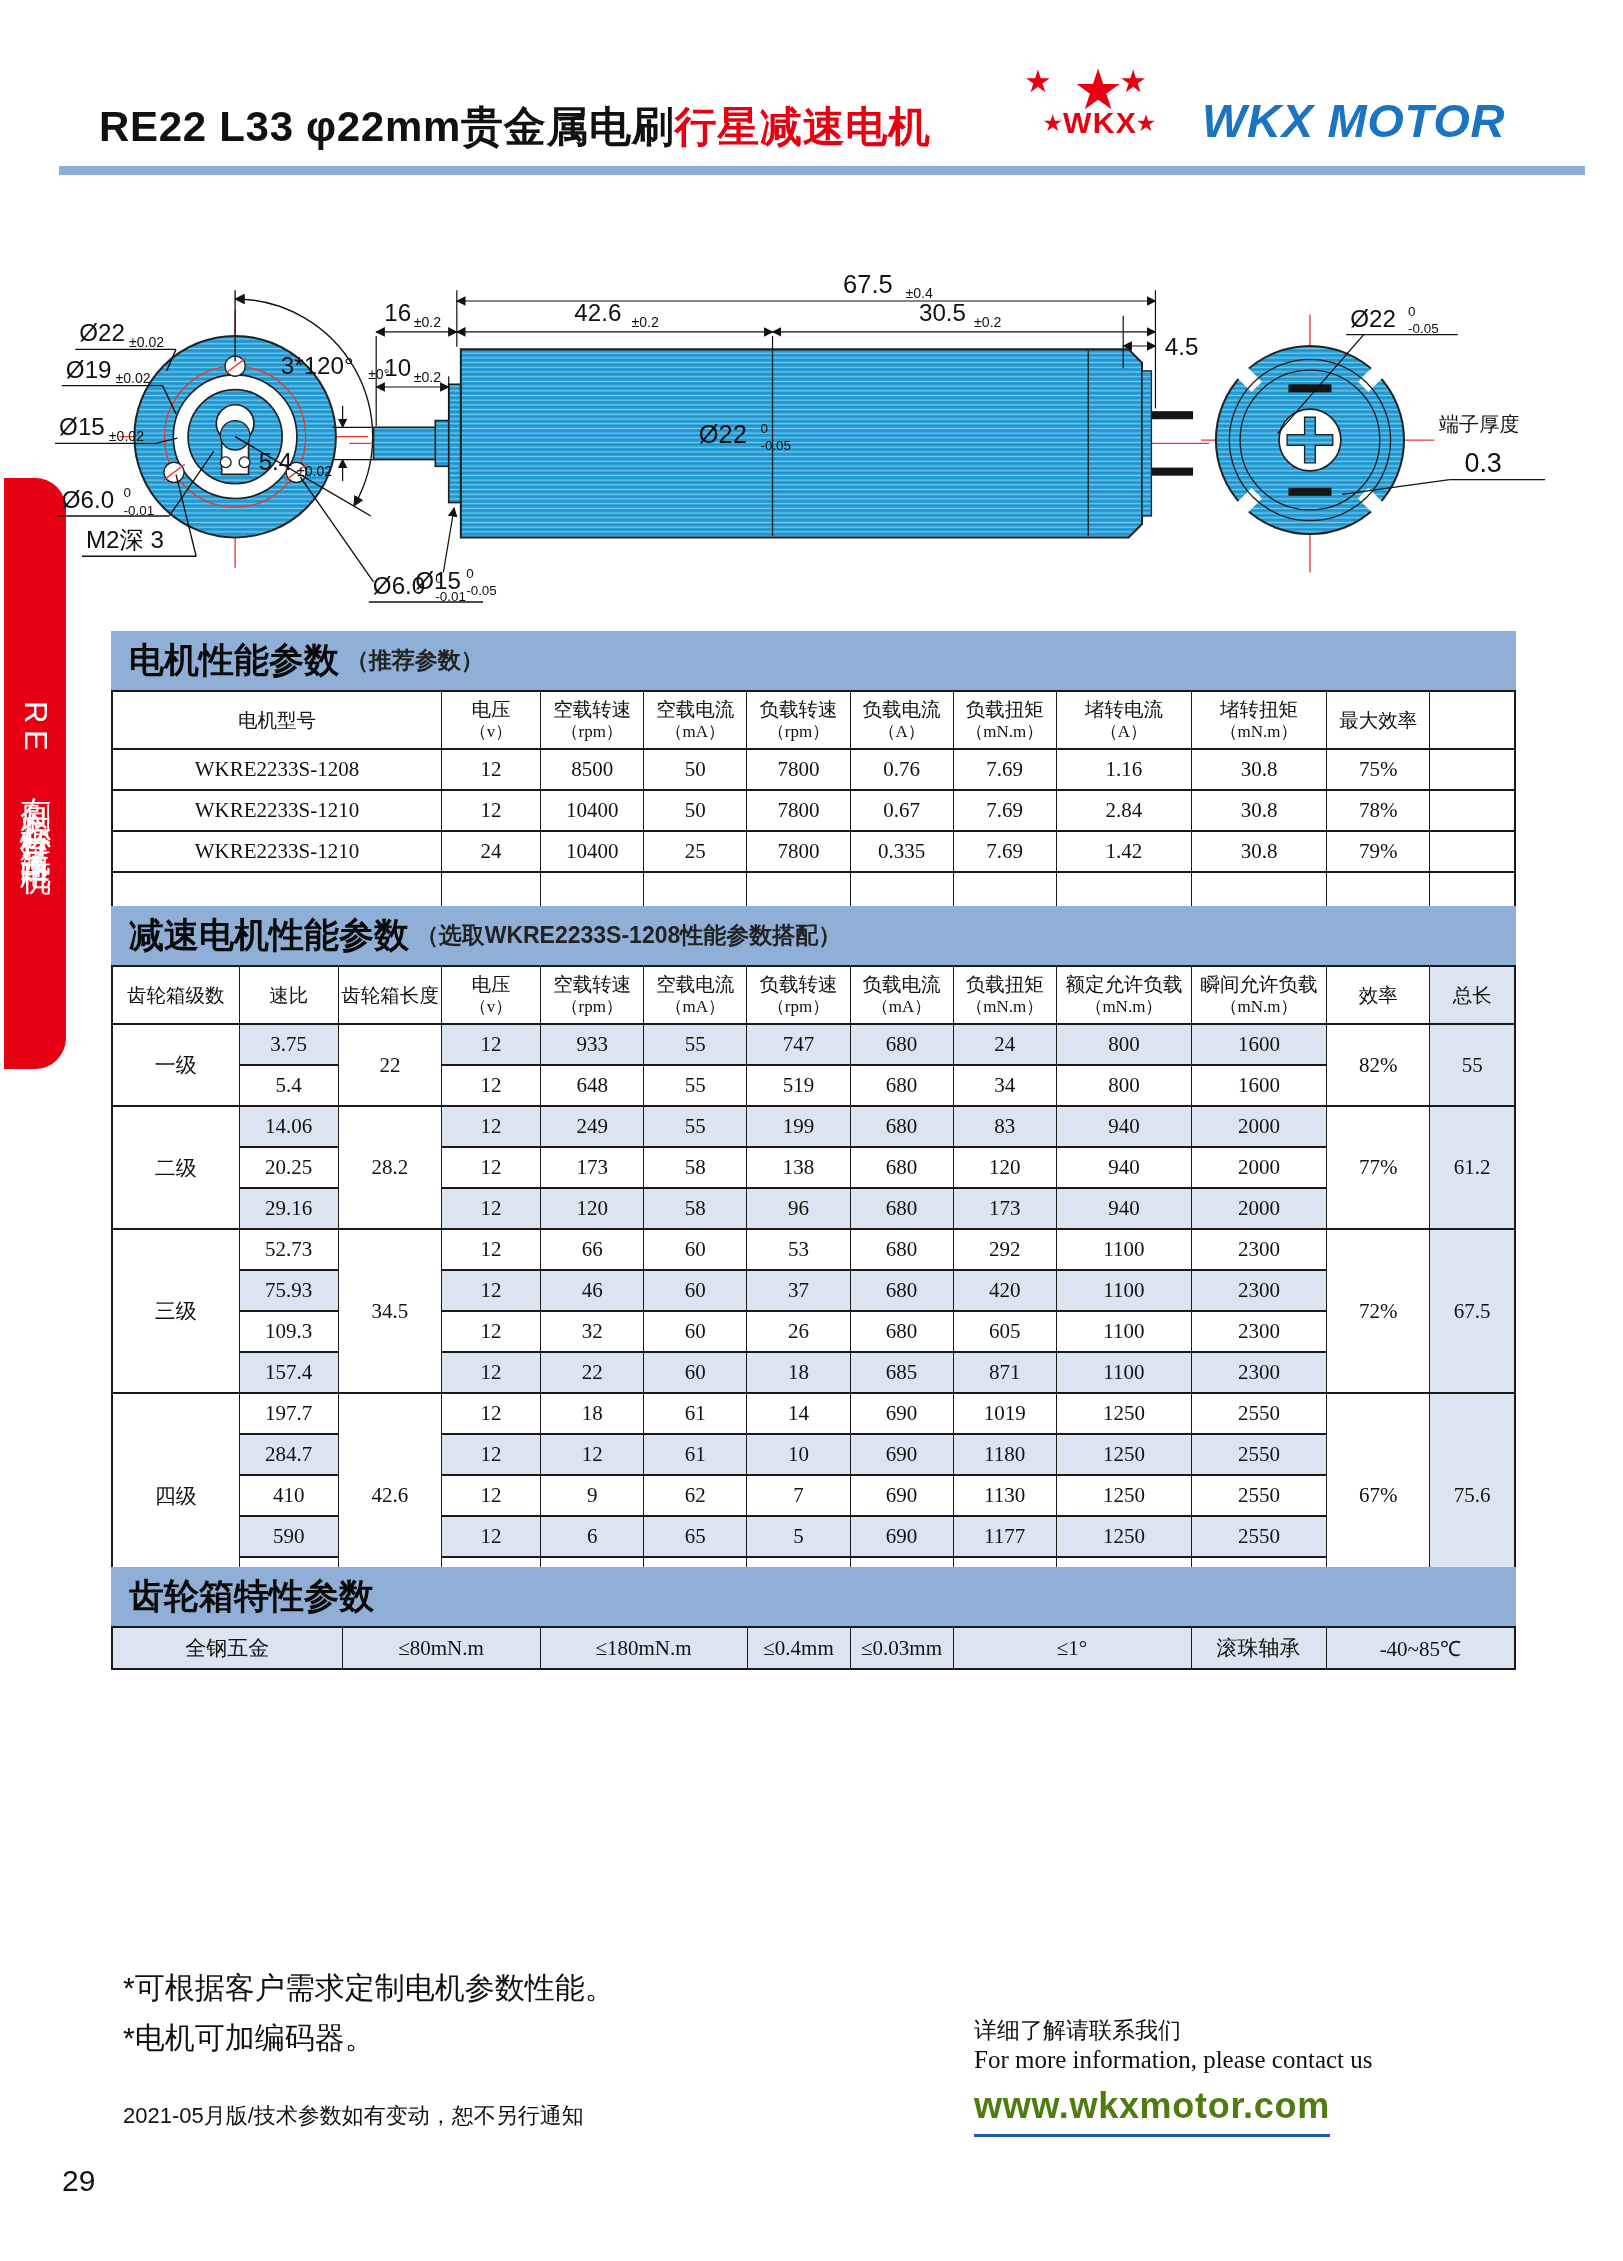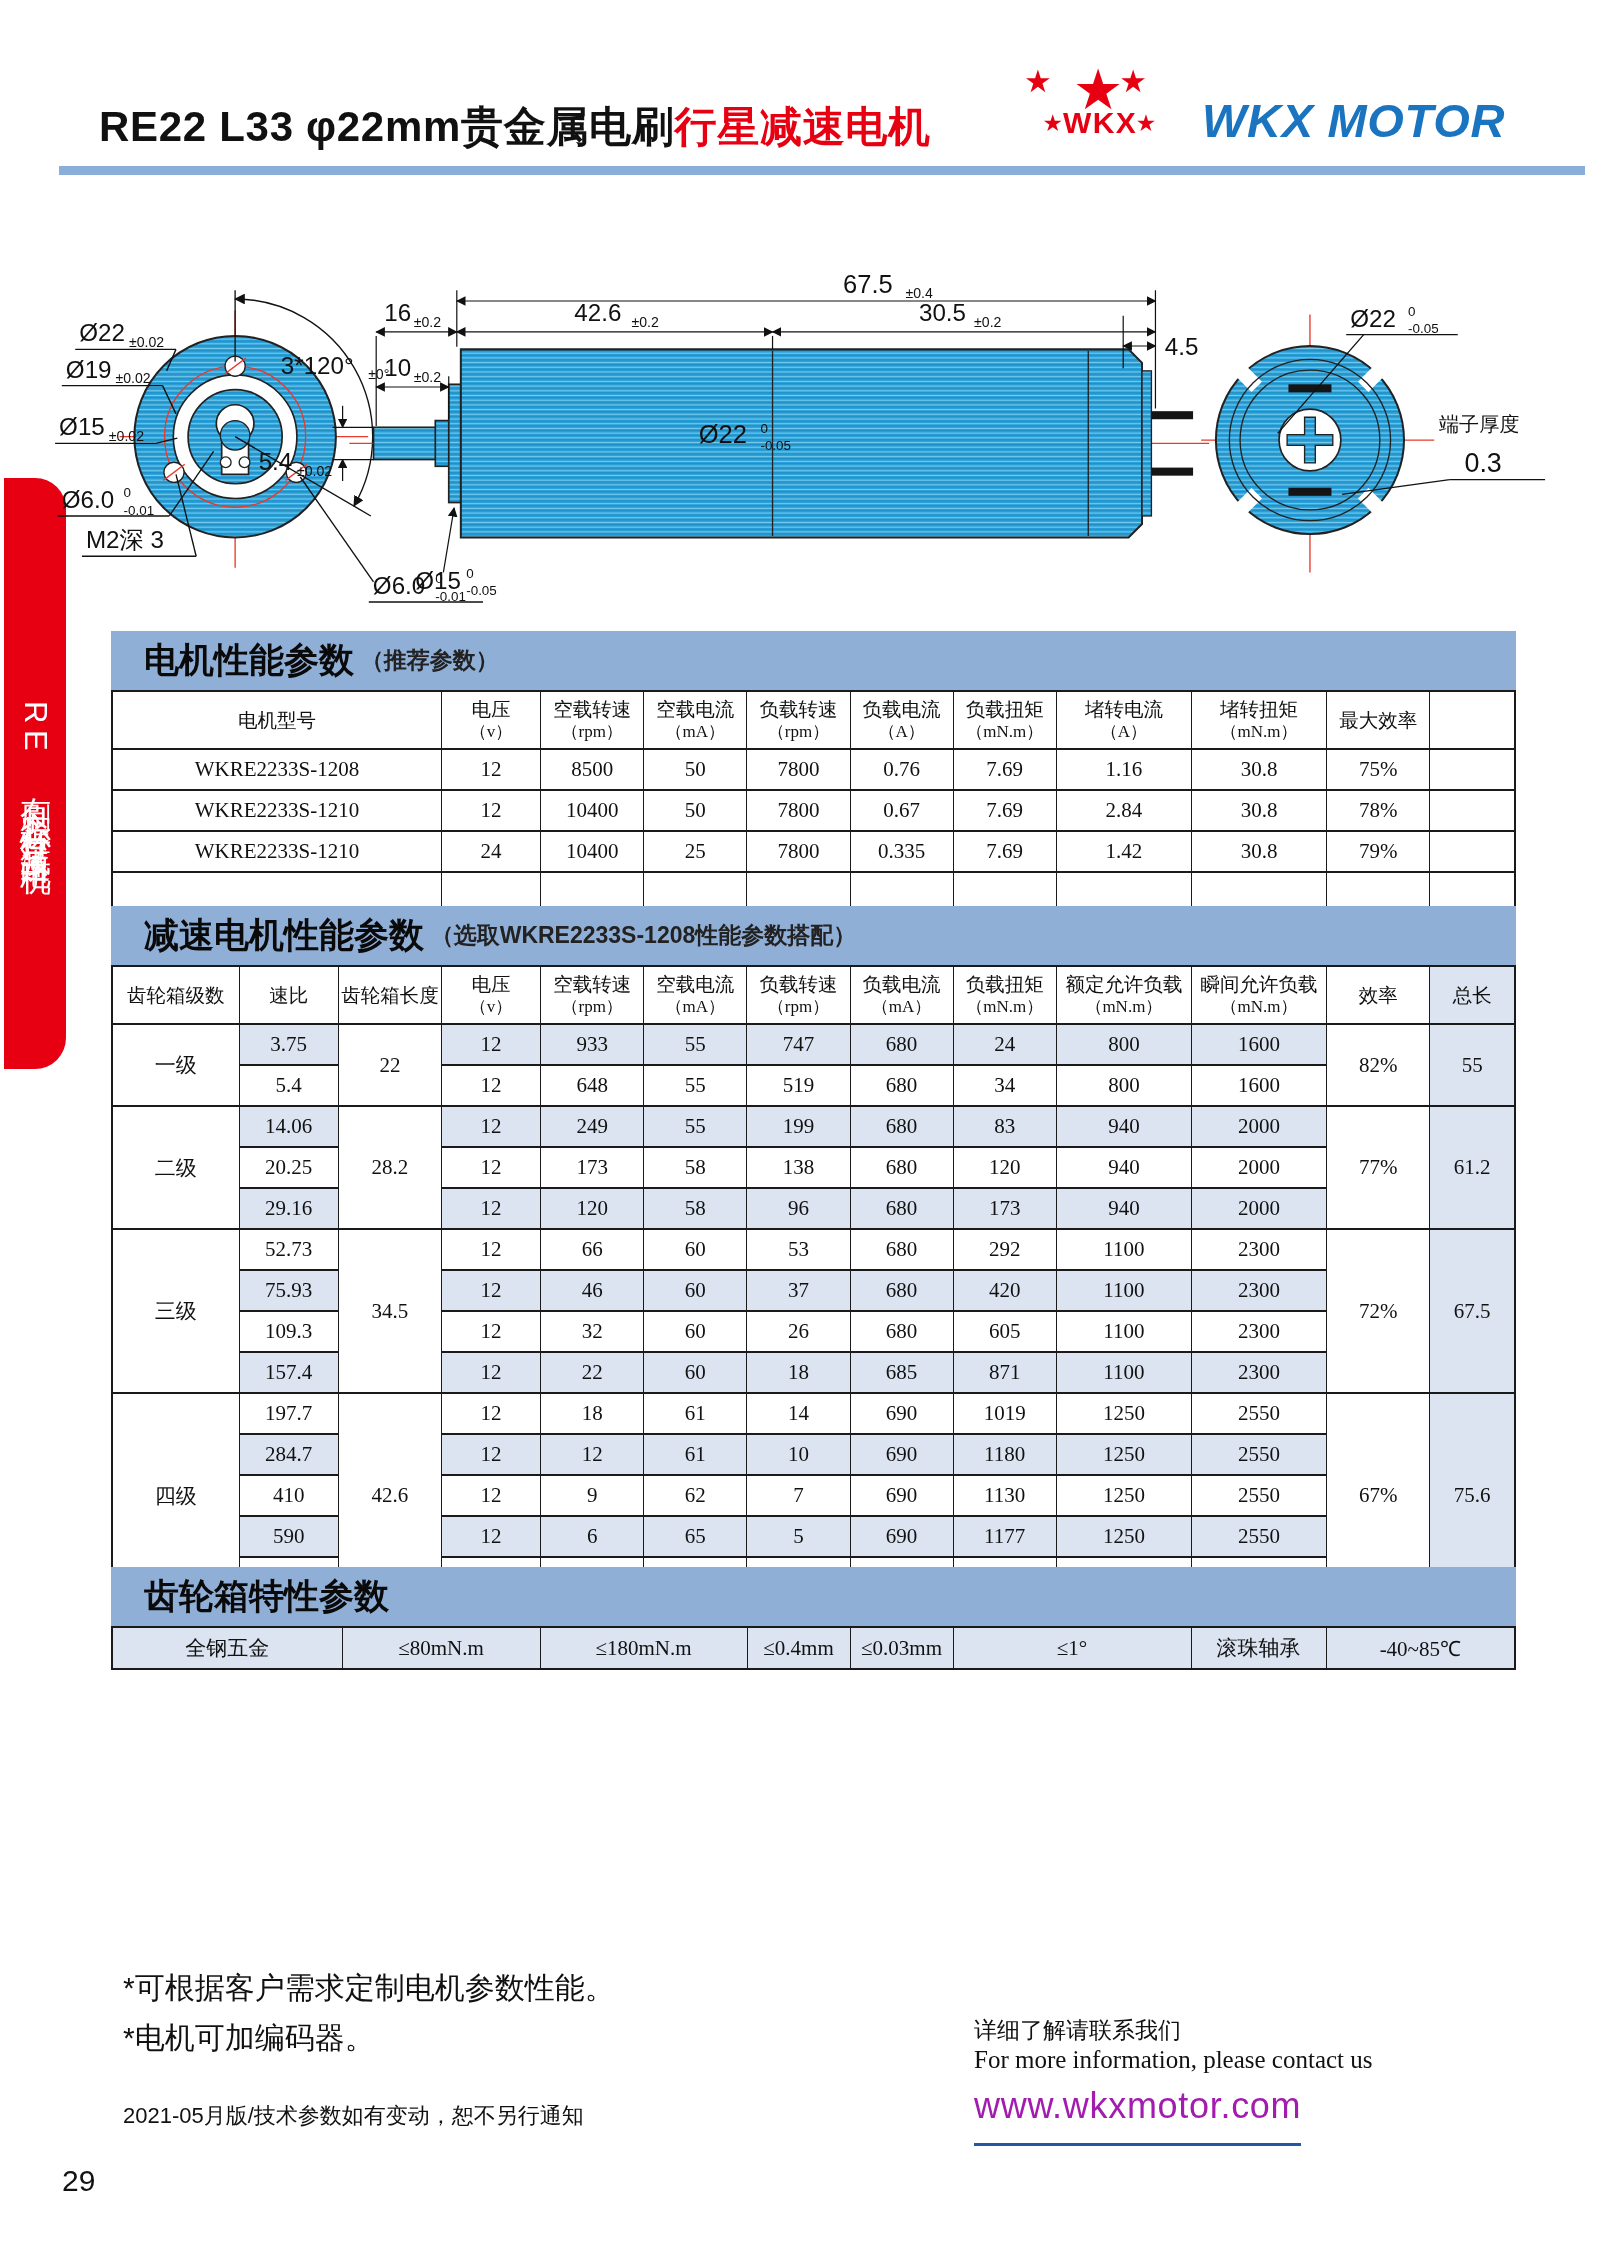--- a/index.html
+++ b/index.html
@@ -19,21 +19,21 @@
   .hdr-bar{position:absolute;left:59px;top:166px;width:1526px;height:8.7px;background:#8badd9;}
   
   .sidetab{position:absolute;left:4px;top:478px;width:62px;height:591px;background:#e60012;
            border-radius:0 31px 31px 0;display:flex;align-items:center;justify-content:center;}
   .sidetab span{writing-mode:vertical-rl;text-orientation:mixed;color:#fff;font-size:31px;
                 letter-spacing:6.7px;font-weight:500;}
   
   .draw{position:absolute;left:0;top:0;width:1623px;height:645px;}
   
   .tblwrap{position:absolute;left:111px;width:1405px;}
-  .bar{background:#90afd7;height:59px;display:flex;align-items:center;padding-left:33px;box-sizing:border-box;}
+  .bar{background:#90afd7;height:59px;display:flex;align-items:center;padding-left:18px;box-sizing:border-box;}
   .bar .bt{font-size:35px;font-weight:900;color:#0a0a0a;}
   .bar .bs{font-size:23px;font-weight:600;margin-left:6.7px;color:#222;}
   table.grid{border-collapse:collapse;table-layout:fixed;width:1405px;background:#fff;}
   table.grid td{border:1.3px solid #1a1a1a;border-top-width:2.7px;border-bottom-width:2.7px;
        text-align:center;vertical-align:middle;padding:0;height:39px;
        font-family:"Liberation Serif",serif;font-size:21px;color:#111;}
   table.grid{border:2.7px solid #1a1a1a;}
   td .ht{font-family:"Liberation Sans",sans-serif;font-size:19.5px;line-height:24px;}
   td .hu{font-family:"Liberation Serif",serif;font-size:17px;line-height:21.5px;}
   td.cjk{font-family:"Liberation Sans",sans-serif;font-size:19.5px;}
@@ -41,22 +41,22 @@
   tr.zr td{background:#dbe4f0;}
   td.wh{background:#fff !important;}
   td.tt{background:#dbe4f0 !important;}
   tr.emptyrow td{height:40px;}
   
   .notes{position:absolute;left:123px;top:1963px;font-size:30px;line-height:50px;color:#111;}
   .version{position:absolute;left:123px;top:2101px;font-size:22px;color:#111;}
   .contact{position:absolute;left:974px;top:2015px;width:578px;text-align:left;}
   .contact .cn{font-size:23px;}
   .contact .en{font-family:"Liberation Serif",serif;font-size:25px;margin-top:0;}
-  .contact .web{display:inline-block;margin-top:10.7px;font-size:36px;font-weight:400;
-                color:#a21caf;border-bottom:3.4px solid #2456a5;padding-bottom:16px;letter-spacing:0.7px;}
+  .contact .web{display:inline-block;margin-top:10.7px;font-size:36px;font-weight:700;
+                color:#4d7c0f;border-bottom:3.4px solid #2456a5;padding-bottom:7px;letter-spacing:0.7px;}
   .pagenum{position:absolute;left:62px;top:2164px;font-size:30px;}
   text{font-family:"Liberation Sans",sans-serif;fill:#111;}
   .dimtx{font-size:36px;}
   .dimtol{font-size:21px;}
   .dimsup{font-size:20px;}
 </style>
 </head>
 <body>
 
 <div class="sheet">

